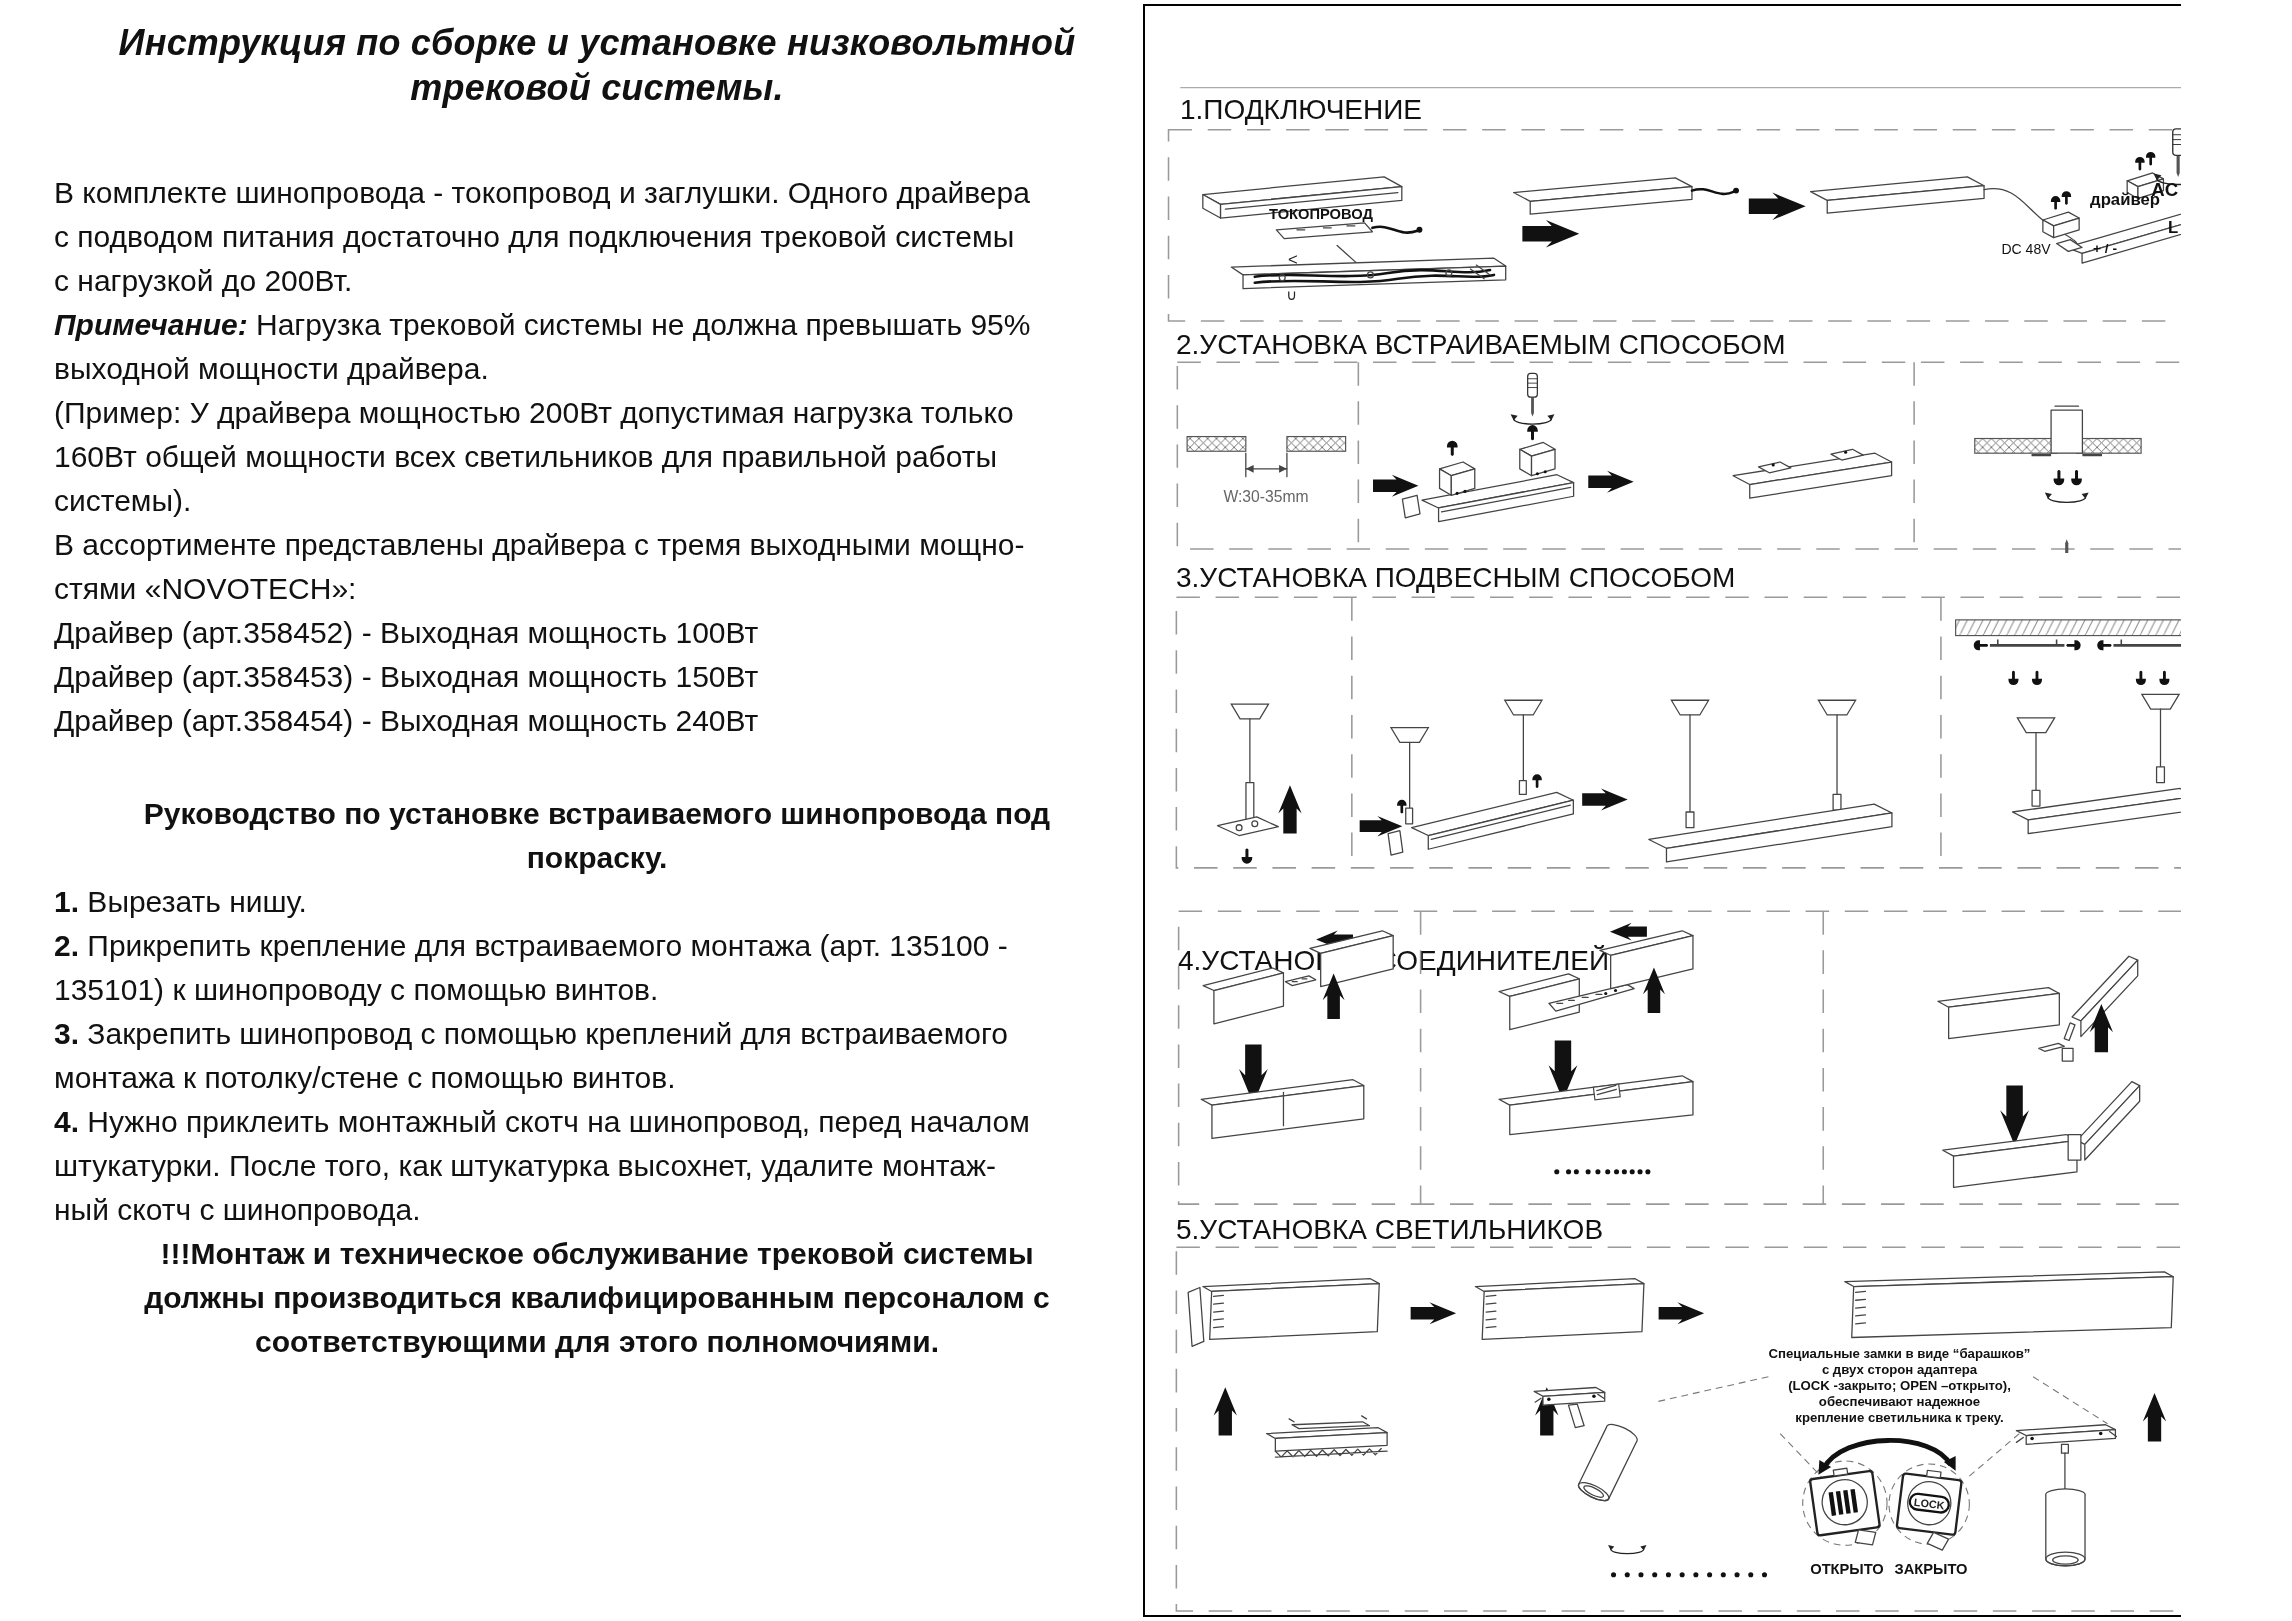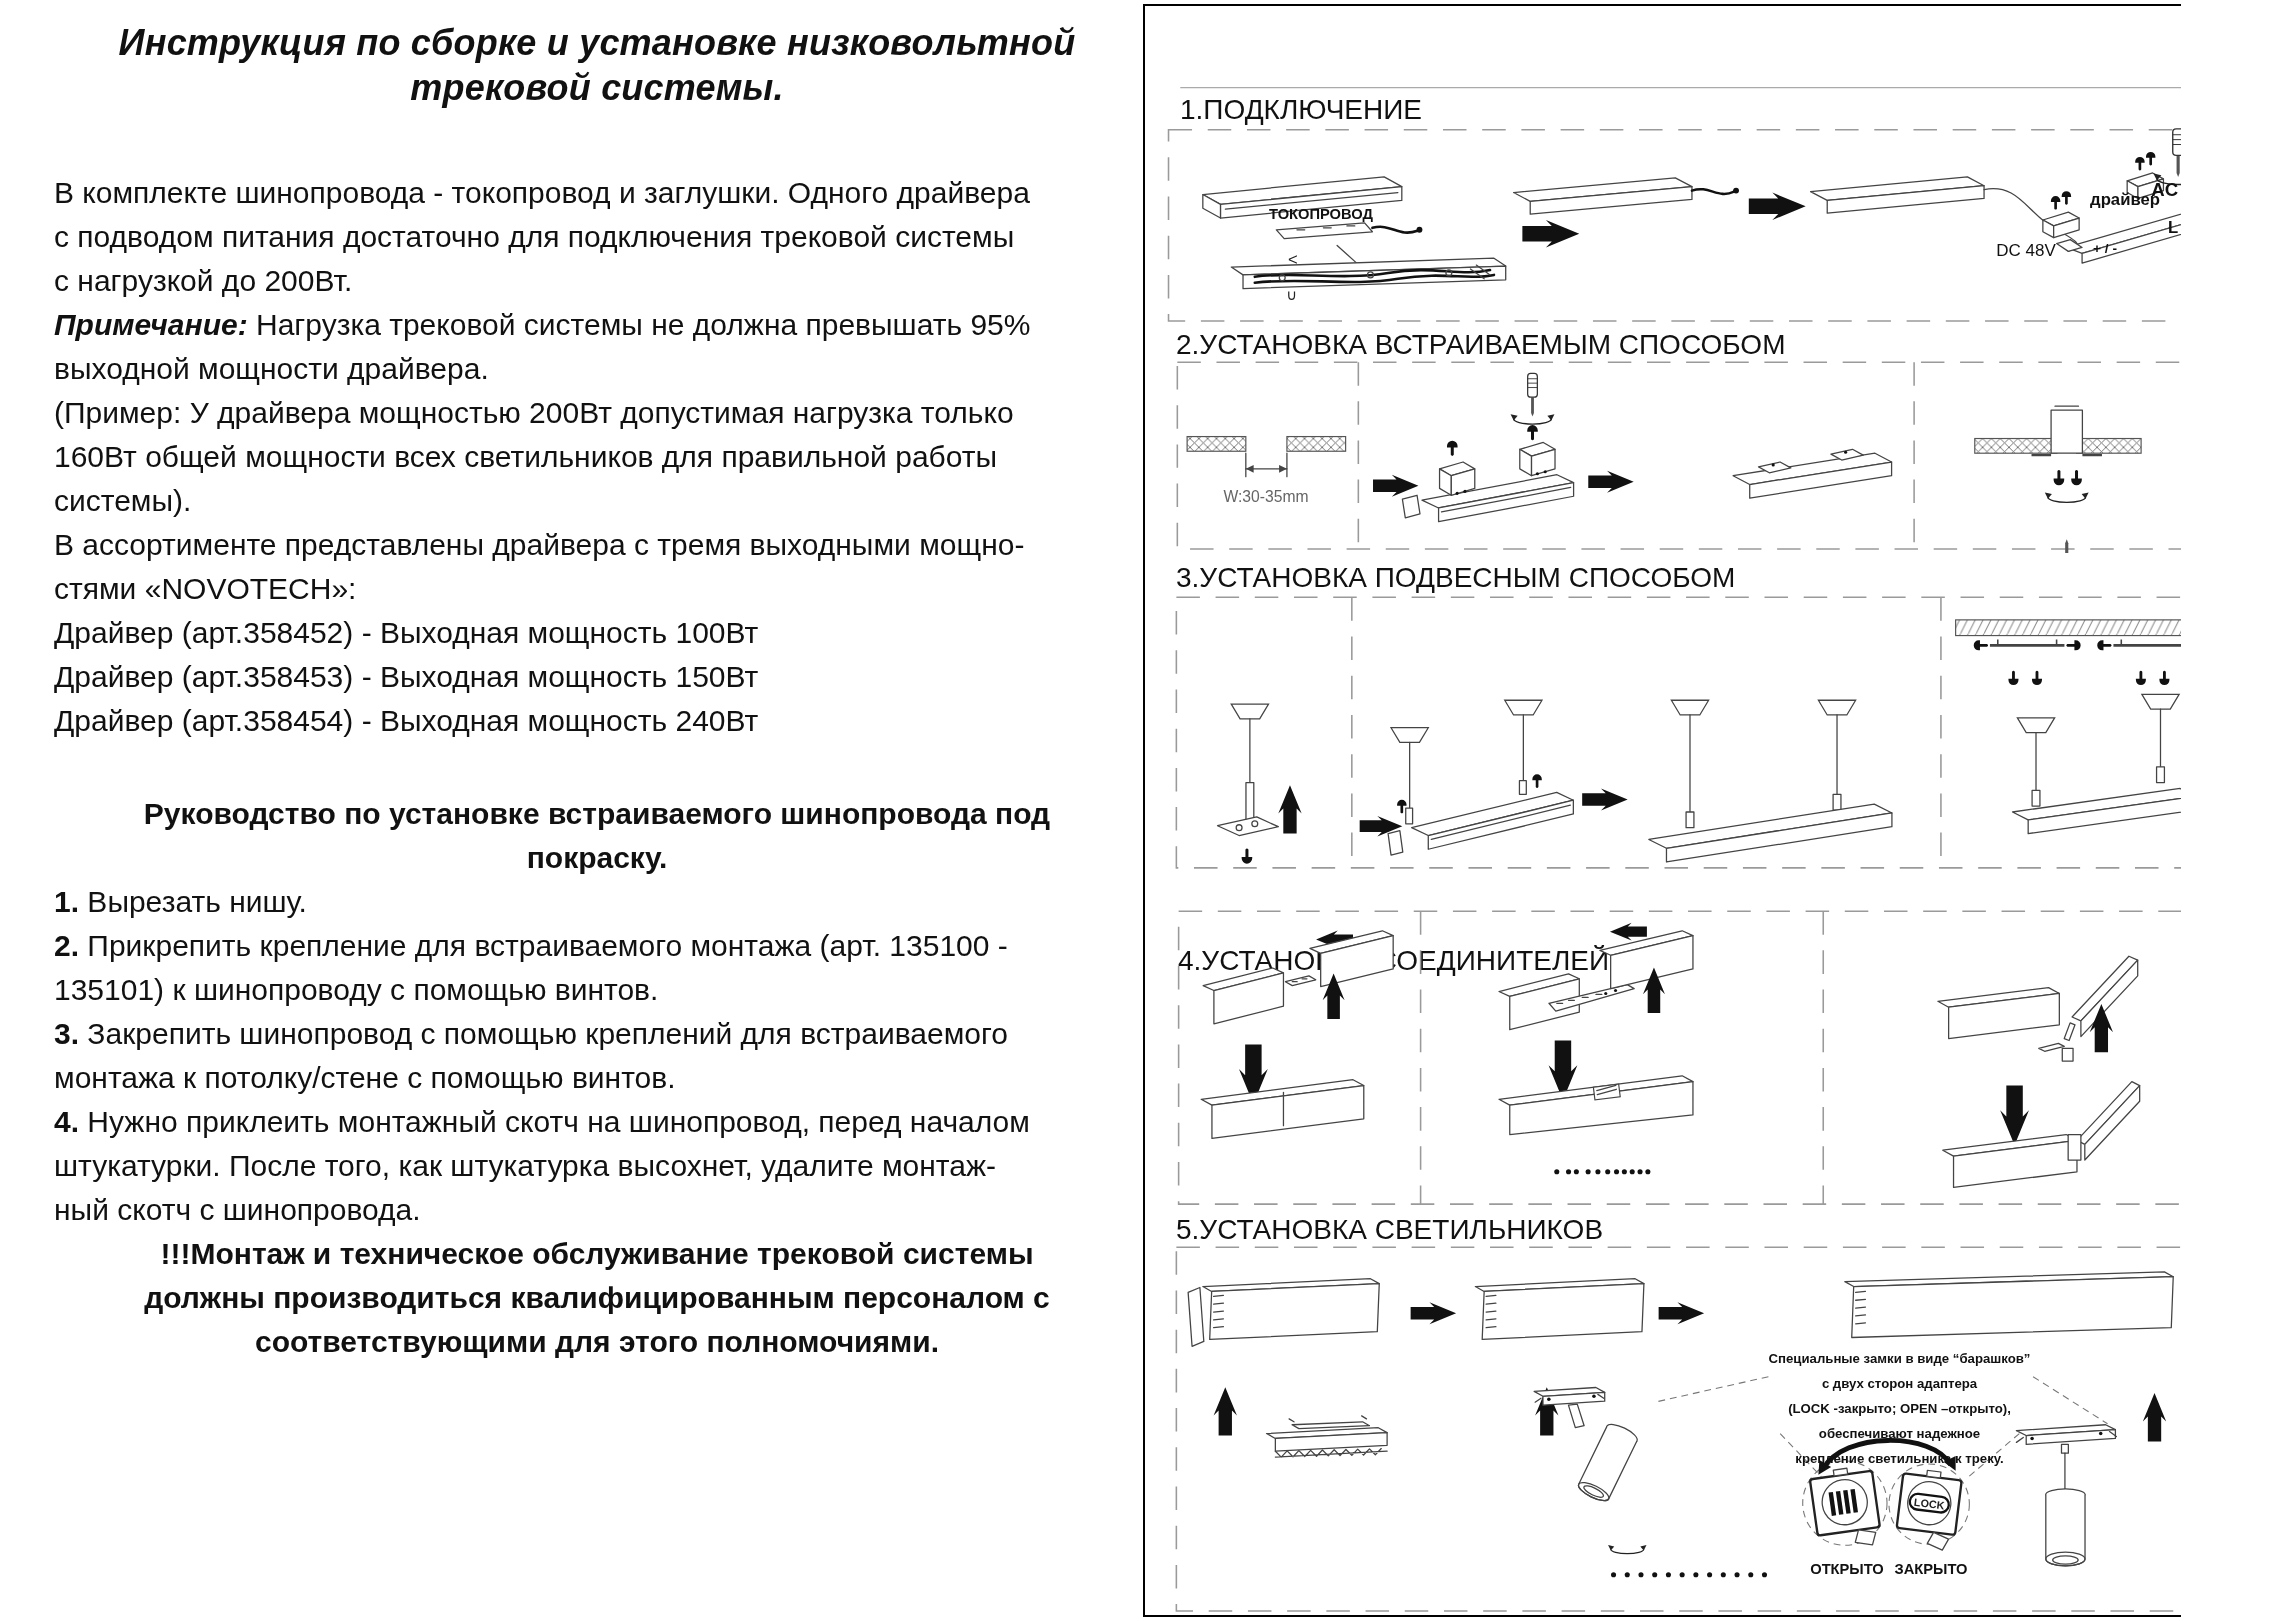--- a/index.html
+++ b/index.html
@@ -164,21 +164,21 @@
           <use href="#scrP" transform="translate(1026,151) scale(.8)"></use>
         <use href="#rotP" transform="translate(1054,176) scale(.9)"></use>
         <use href="#sdrP" transform="translate(1054,170)"></use>
       </g>
     </svg>
 
     <div class="lbl ctr" style="left:176px;top:200px;font-size:14.7px;font-weight:700;">ТОКОПРОВОД</div>
     <div class="lbl ctr" style="left:980px;top:184px;font-size:16.7px;font-weight:700;">драйвер</div>
     <div class="lbl ctr" style="left:1044px;top:173px;font-size:18.6px;font-weight:700;">AC  220V</div>
     <div class="lbl ctr" style="left:1041px;top:212px;font-size:16.7px;font-weight:700;">L / N</div>
-    <div class="lbl ctr" style="left:881px;top:235px;font-size:17px;">DC 48V</div>
+    <div class="lbl ctr" style="left:881px;top:235px;font-size:14px;">DC 48V</div>
     <div class="lbl ctr" style="left:960px;top:235px;font-size:13.7px;font-weight:700;">+ / -</div>
 
     <svg class="psvg" style="top:320px;" width="1139" height="227" viewBox="0 326 1162 232">
       <defs>
         <pattern id="xh" width="9" height="9" patternUnits="userSpaceOnUse">
           <path d="M0,9 L9,0 M0,0 L9,9" stroke="#666" stroke-width="0.9"></path>
         </pattern>
       </defs>
       <rect x="32" y="363" width="1123" height="191" class="dshb"></rect>
       <line x1="217" y1="363" x2="217" y2="554" class="dshb"></line>
@@ -501,21 +501,21 @@
         <rect x="935" y="1467" width="7" height="9" class="ln"></rect>
         <path class="th" d="M938.5,1476 V1516"></path>
         <ellipse cx="939" cy="1518" rx="20" ry="5.5" class="ln"></ellipse>
         <path class="ln" d="M919,1518 L919,1584 A20,7 0 0 0 959,1584 L959,1518" fill="#fff"></path>
         <ellipse cx="939" cy="1584" rx="20" ry="7" class="th"></ellipse>
         <ellipse cx="939" cy="1585" rx="13" ry="4.2" class="th"></ellipse>
       </g>
       <use href="#arrP" transform="translate(1018,1464) rotate(-90) scale(.85)" fill="#111"></use>
     </svg>
 
-    <div class="lbl" style="left:621px;top:1340px;width:267px;text-align:center;font-size:13.2px;line-height:25px;font-weight:700;">Специальные замки в виде “барашков”
+    <div class="lbl" style="left:621px;top:1340px;width:267px;text-align:center;font-size:13.2px;line-height:16px;font-weight:700;">Специальные замки в виде “барашков”
 с двух сторон адаптера
 (LOCK -закрыто; OPEN –открыто),
 обеспечивают надежное
 крепление светильника к треку.</div>
     <div class="lbl ctr" style="left:702px;top:1555px;font-size:14.7px;font-weight:700;">ОТКРЫТО</div>
     <div class="lbl ctr" style="left:786px;top:1555px;font-size:14.7px;font-weight:700;">ЗАКРЫТО</div>
   </div>
 </div>
 
 

